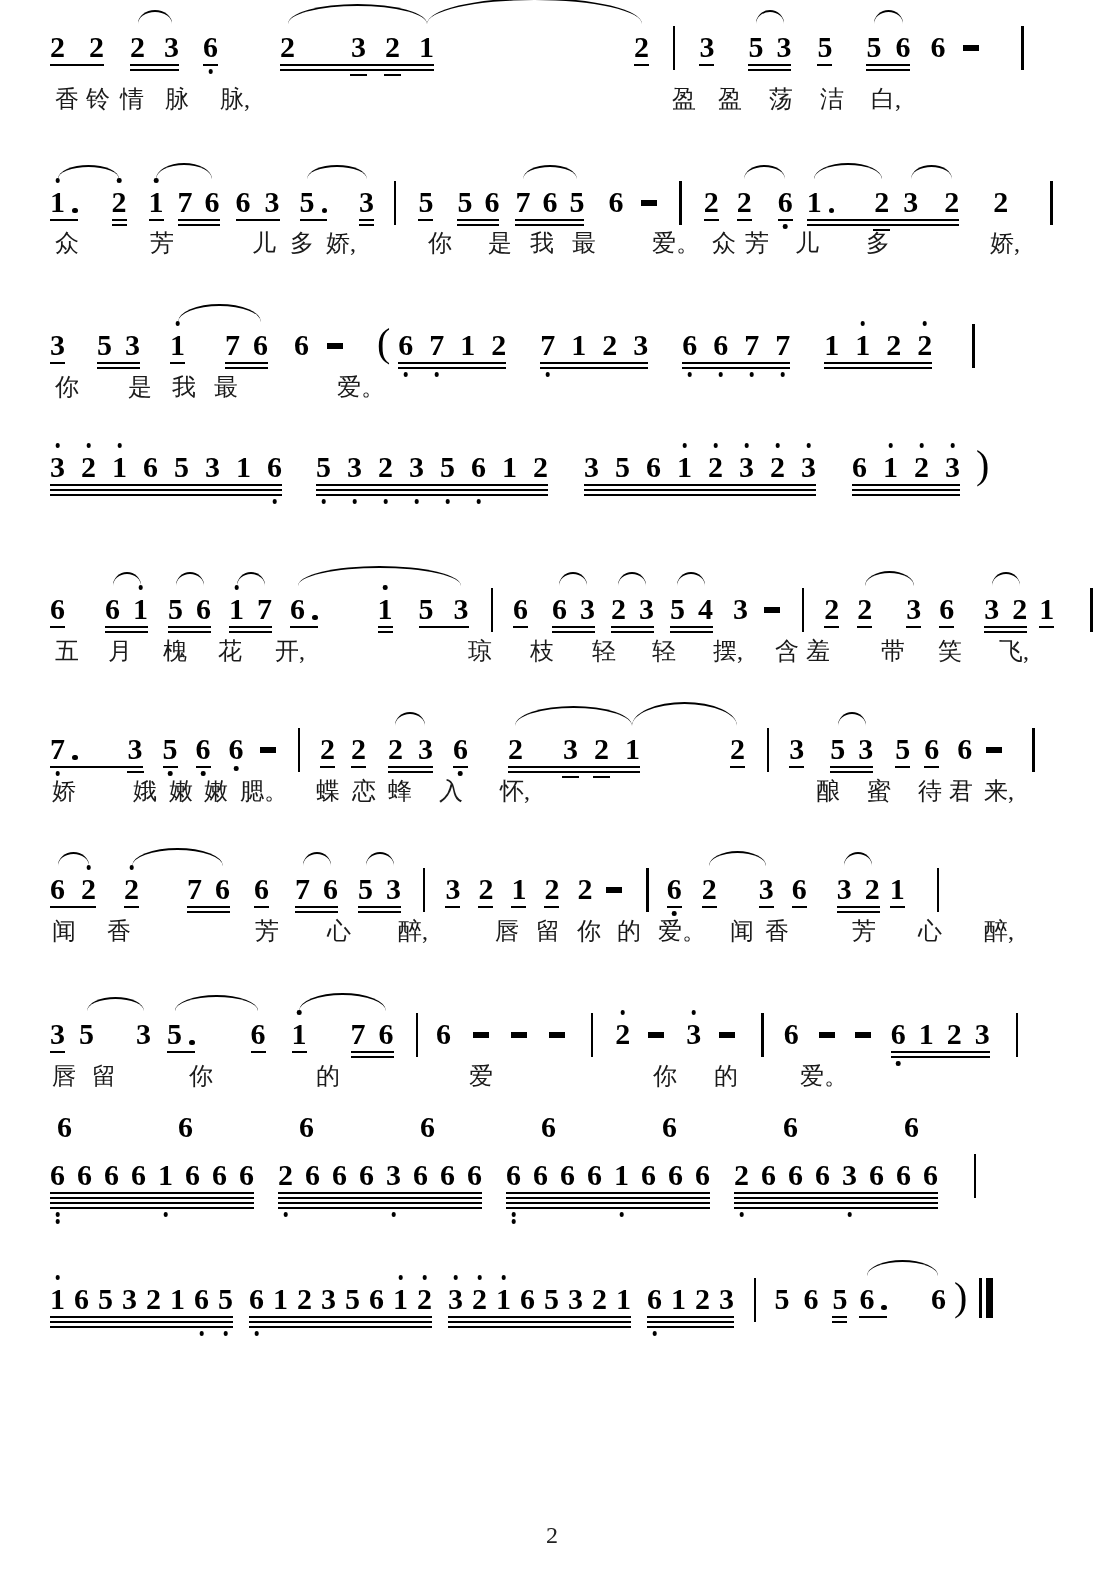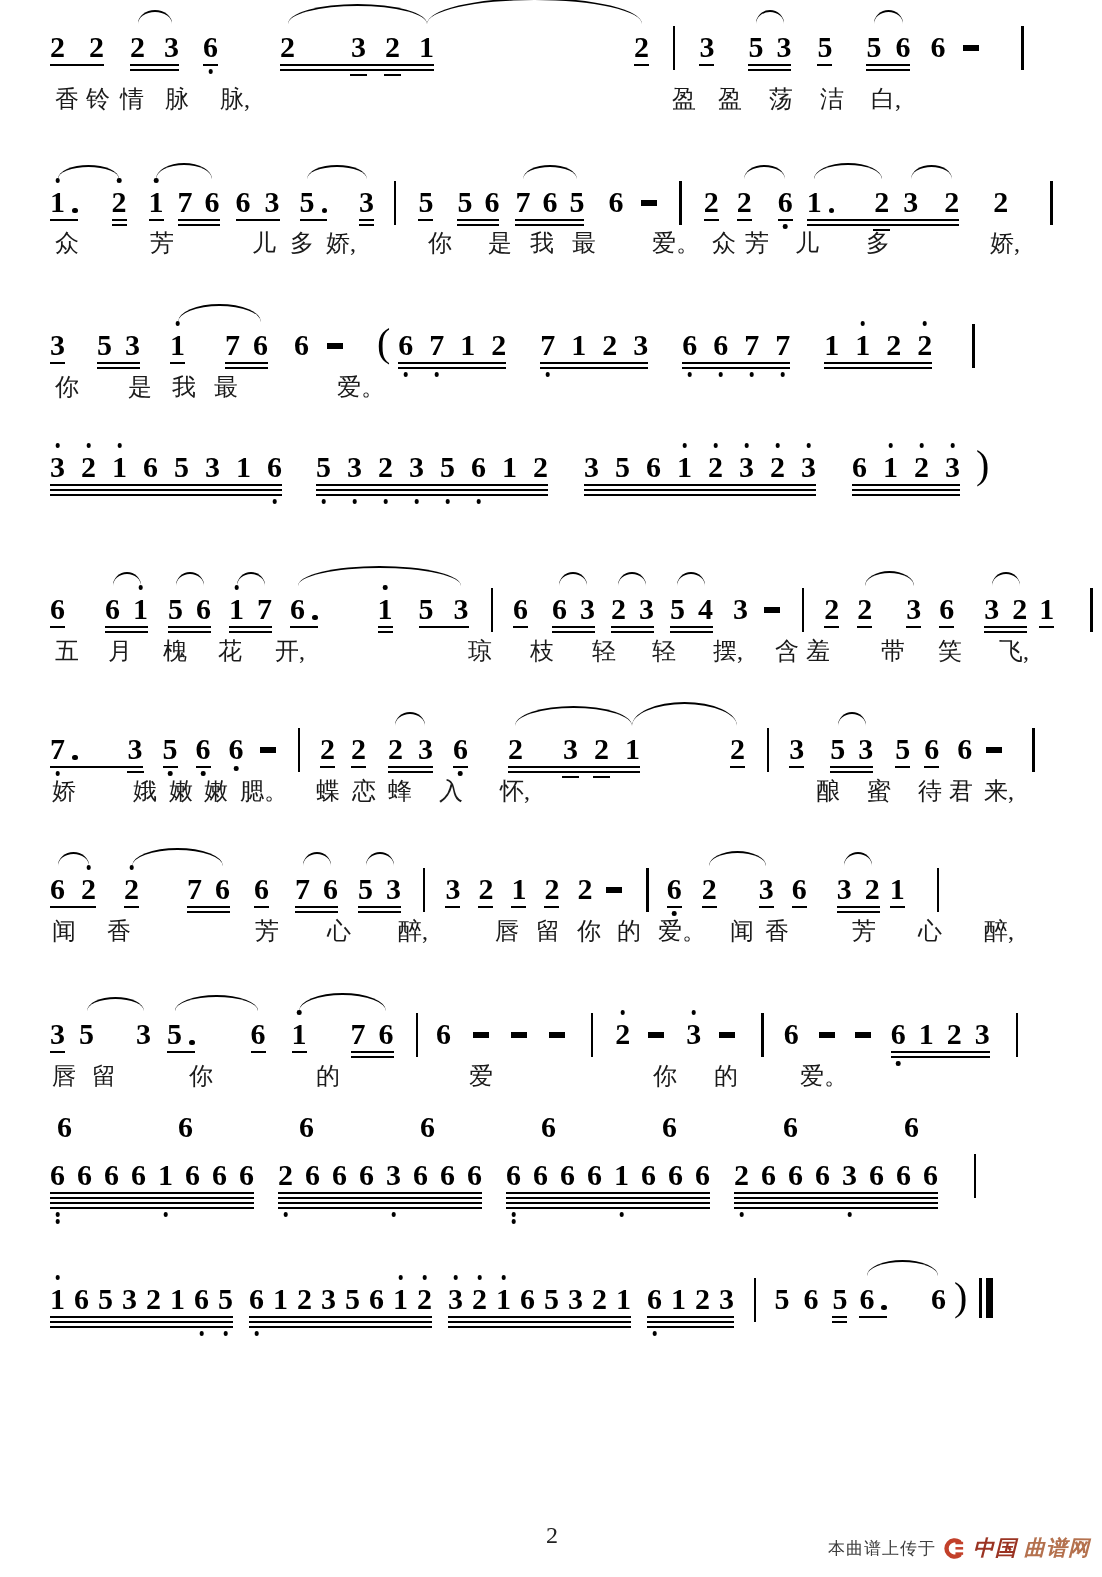--- a/index.html
+++ b/index.html
@@ -1537,26 +1537,13 @@
             <span class="fin">
               <i class="thin"></i>
               <i class="thick"></i>
             </span>
           </span>
         </span>
         <i class="arc" style="left: 816.891px; width: 71.5px; height: 14px; top: -20px;"></i>
       </div>
     </div>
   <div id="pagenum">2</div>
-  <div id="footer">
-    <span class="pfx">本曲谱上传于</span>
-    <span class="logo">
-      <svg width="23" height="23" viewBox="0 0 24 24" aria-hidden="true">
-        <path d="M17 5 A 8.5 8.5 0 1 0 17 19" fill="none" stroke="#c2402a" stroke-width="4.6" stroke-linecap="round"></path>
-        <rect x="13" y="5" width="8" height="2.6" fill="#c2402a"></rect>
-        <rect x="13" y="10.5" width="8" height="2.6" fill="#c2402a"></rect>
-        <rect x="13" y="16" width="8" height="2.6" fill="#c2402a"></rect>
-      </svg>
-    </span>
-    <b class="s1">中国</b>
-      <b class="s2">曲谱网</b>
-  </div>
 </div>
 
 </body></html>

